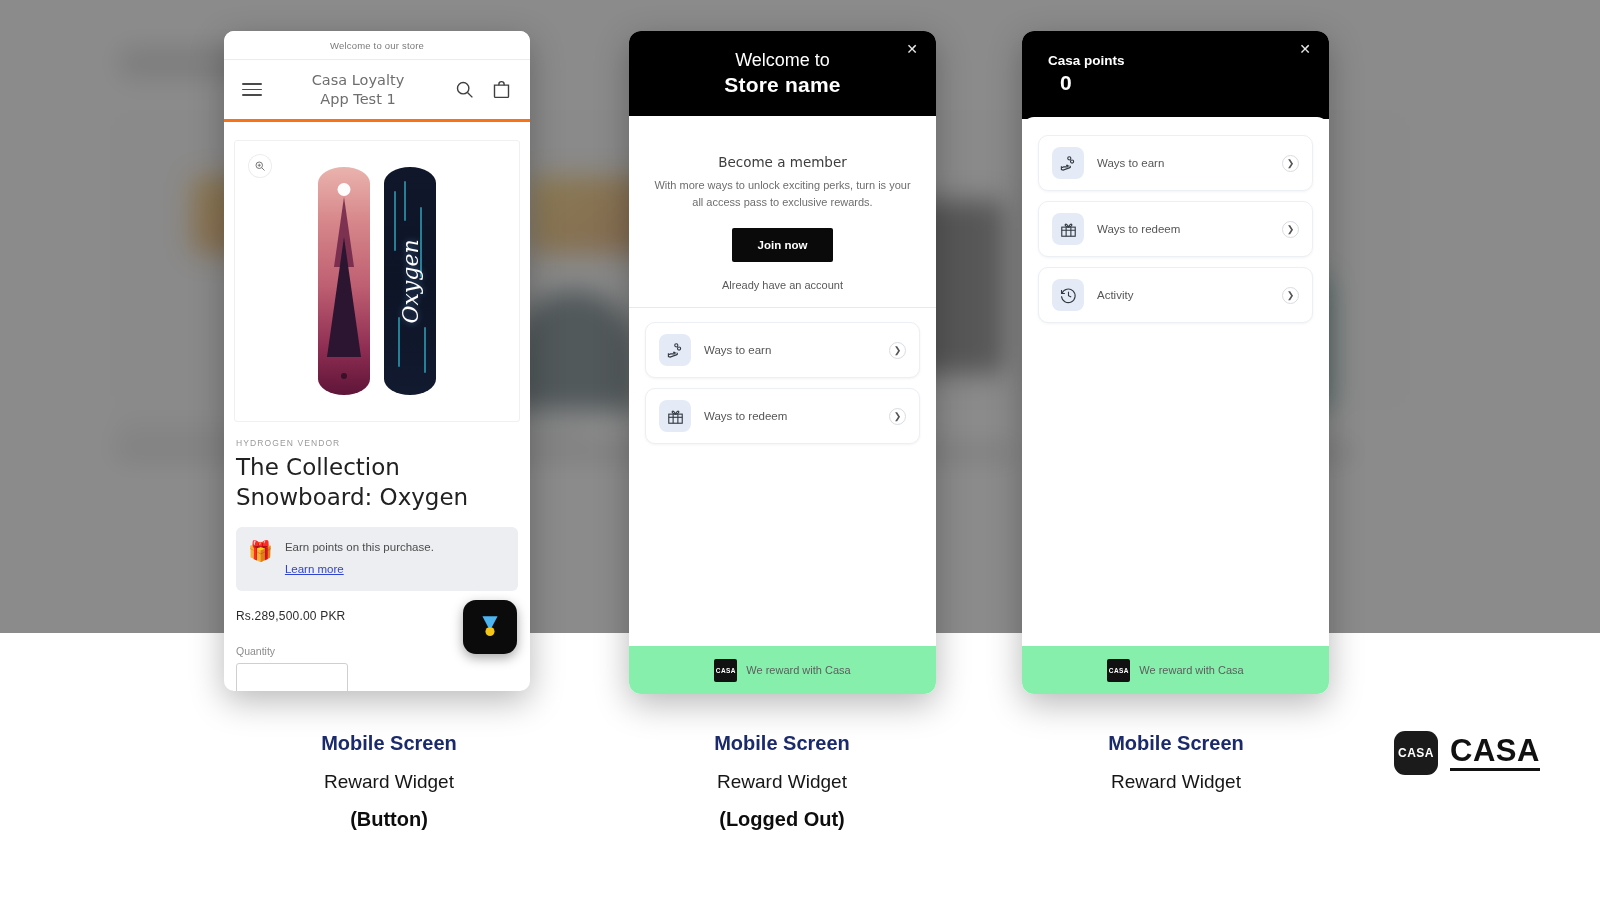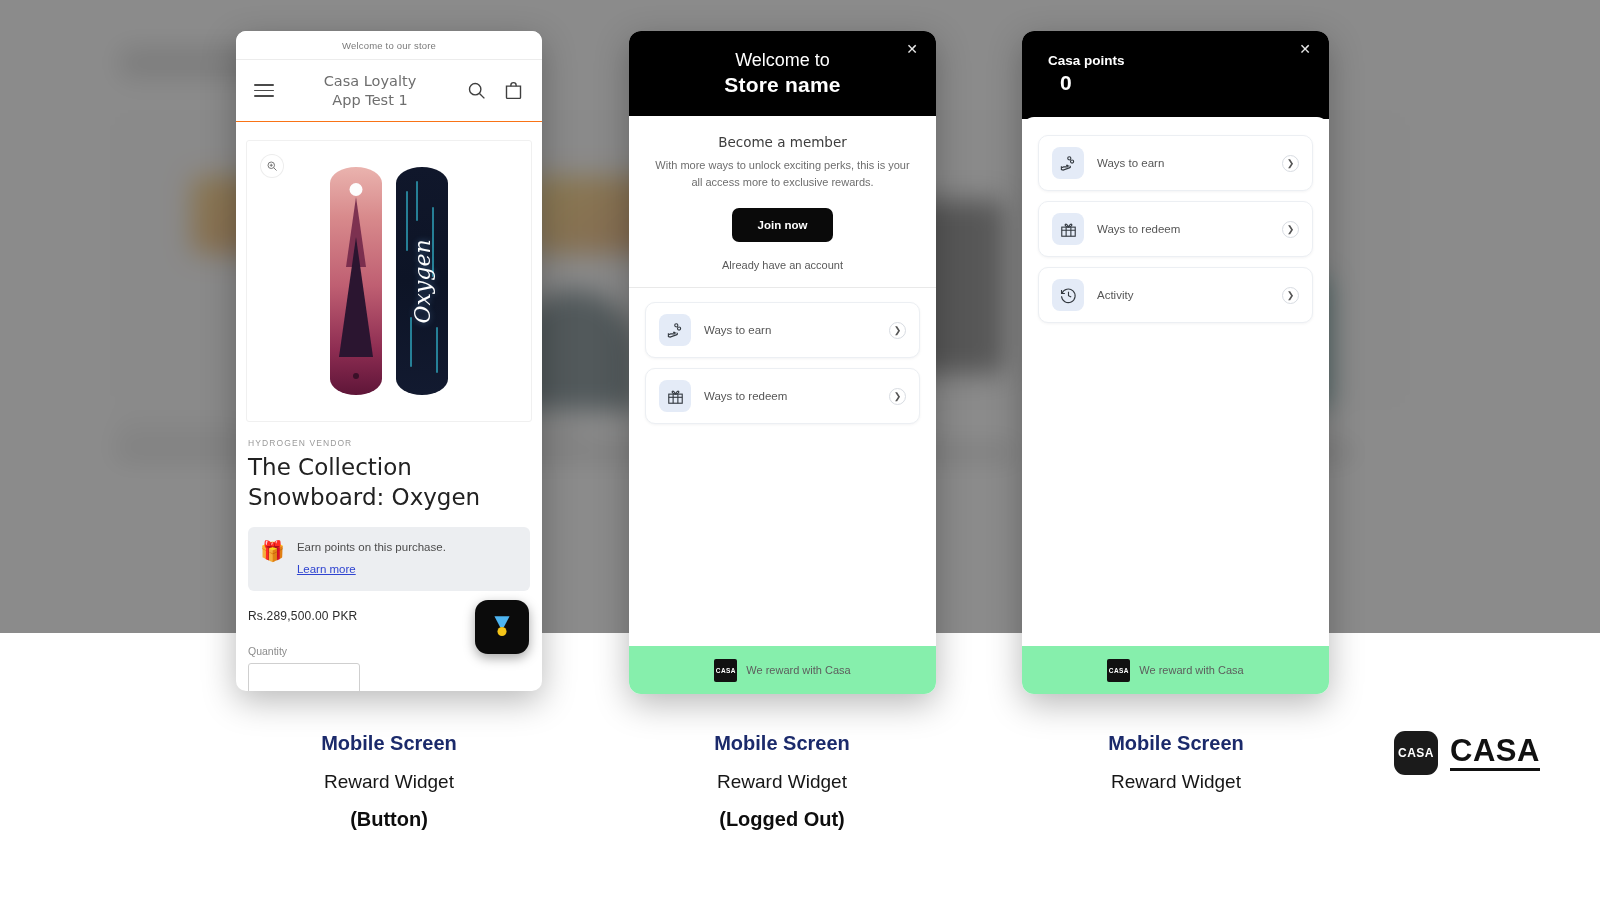--- a/index.html
+++ b/index.html
@@ -61,33 +61,33 @@
   .bg-scrim {
     position: absolute; left: 0; top: 0; width: 1600px; height: 633px;
     background: rgba(102,102,102,0.74);
   }
 
   
   .phone {
     position: absolute; background: #fff; overflow: hidden;
     box-shadow: 0 10px 34px rgba(0,0,0,0.28);
   }
-  .phone-1 { left: 236px; top: 31px; width: 306px; height: 660px; border-radius: 10px; }
+  .phone-1 { left: 224px; top: 31px; width: 306px; height: 660px; border-radius: 10px; }
   .phone-2 { left: 629px; top: 31px; width: 307px; height: 663px; border-radius: 12px; }
   .phone-3 { left: 1022px; top: 31px; width: 307px; height: 663px; border-radius: 12px; }
 
   
   .announce {
     height: 29px; display: flex; align-items: center; justify-content: center;
     font-size: 9.5px; color: #7a7a7a; letter-spacing: .2px;
     background: #fff; border-bottom: 1px solid #ececec;
   }
   .store-header {
     height: 62px; display: flex; align-items: center; padding: 0 18px;
-    border-bottom: 1px solid #f97316; background: #fff;
+    border-bottom: 3px solid #f97316; background: #fff;
   }
   .hamburger { width: 20px; display: flex; flex-direction: column; gap: 4px; cursor: pointer; }
   .hamburger span { display: block; height: 1.6px; background: #4a4a4a; border-radius: 1px; }
   .store-name {
     flex: 1; text-align: center; font-size: 14.5px; color: #6e6e6e;
     line-height: 1.25; font-family: "DejaVu Sans", sans-serif; font-weight: 400;
   }
   .hdr-icons { display: flex; gap: 16px; align-items: center; }
   .icon-btn { width: 21px; height: 21px; cursor: pointer; color: #3f3f3f; }
   .icon-btn svg { display: block; width: 100%; height: 100%; }
@@ -183,32 +183,32 @@
   .w3-label { font-size: 13.5px; font-weight: bold; }
   .w3-points { font-size: 21px; font-weight: bold; margin-top: 3px; margin-left: 12px; }
   .w-close {
     position: absolute; top: 10px; right: 16px; width: 16px; height: 16px;
     color: #e8e8e8; font-size: 14px; line-height: 16px; text-align: center; cursor: pointer;
   }
   .widget-body {
     background: #fff; position: relative; flex: 1;
     display: flex; flex-direction: column;
   }
-  .w2-body-pad { padding: 18px 22px 0; }
+  .w2-body-pad { padding: 18px 22px 0; margin-top: 20px; }
   .sec-title {
     text-align: center; font-size: 13.5px; color: #3d3d3d;
     font-family: "DejaVu Sans", sans-serif;
   }
   .sec-sub {
     text-align: center; font-size: 11px; color: #6e6e6e;
     line-height: 1.5; margin-top: 7px;
   }
   .join-btn {
     display: block; margin: 18px auto 0; background: #0a0a0a; color: #fff;
-    border: none; border-radius: 7px; padding: 11px 26px;
+    border: none; border-radius: 2px; padding: 11px 26px;
     font-size: 11.5px; font-weight: bold; cursor: pointer;
     font-family: "Liberation Sans", sans-serif;
   }
   .already {
     text-align: center; font-size: 11px; color: #595959; margin-top: 17px; cursor: pointer;
   }
   .divider { height: 1px; background: #e9e9e9; margin: 16px 0 0; }
 
   .row-list { padding: 0 16px; margin-top: 14px; display: flex; flex-direction: column; gap: 10px; }
   .row-card {
@@ -403,21 +403,21 @@
   <div class="phone phone-2" style="display:flex;flex-direction:column;">
     <div class="widget-head w2-head">
       <div class="w-close">✕</div>
       <div class="w2-welcome">Welcome to</div>
       <div class="w2-store">Store name</div>
     </div>
 
     <div class="widget-body">
       <div class="w2-body-pad">
         <div class="sec-title">Become a member</div>
-        <div class="sec-sub">With more ways to unlock exciting perks, this is your all access more to exclusive rewards.</div>
+        <div class="sec-sub">With more ways to unlock exciting perks, turn is your all access pass to exclusive rewards.</div>
         <button class="join-btn">Join now</button>
         <div class="already">Already have an account</div>
       </div>
 
       <div class="divider"></div>
 
 
       <div class="row-list">
         <div class="row-card">
           <div class="row-ico">

